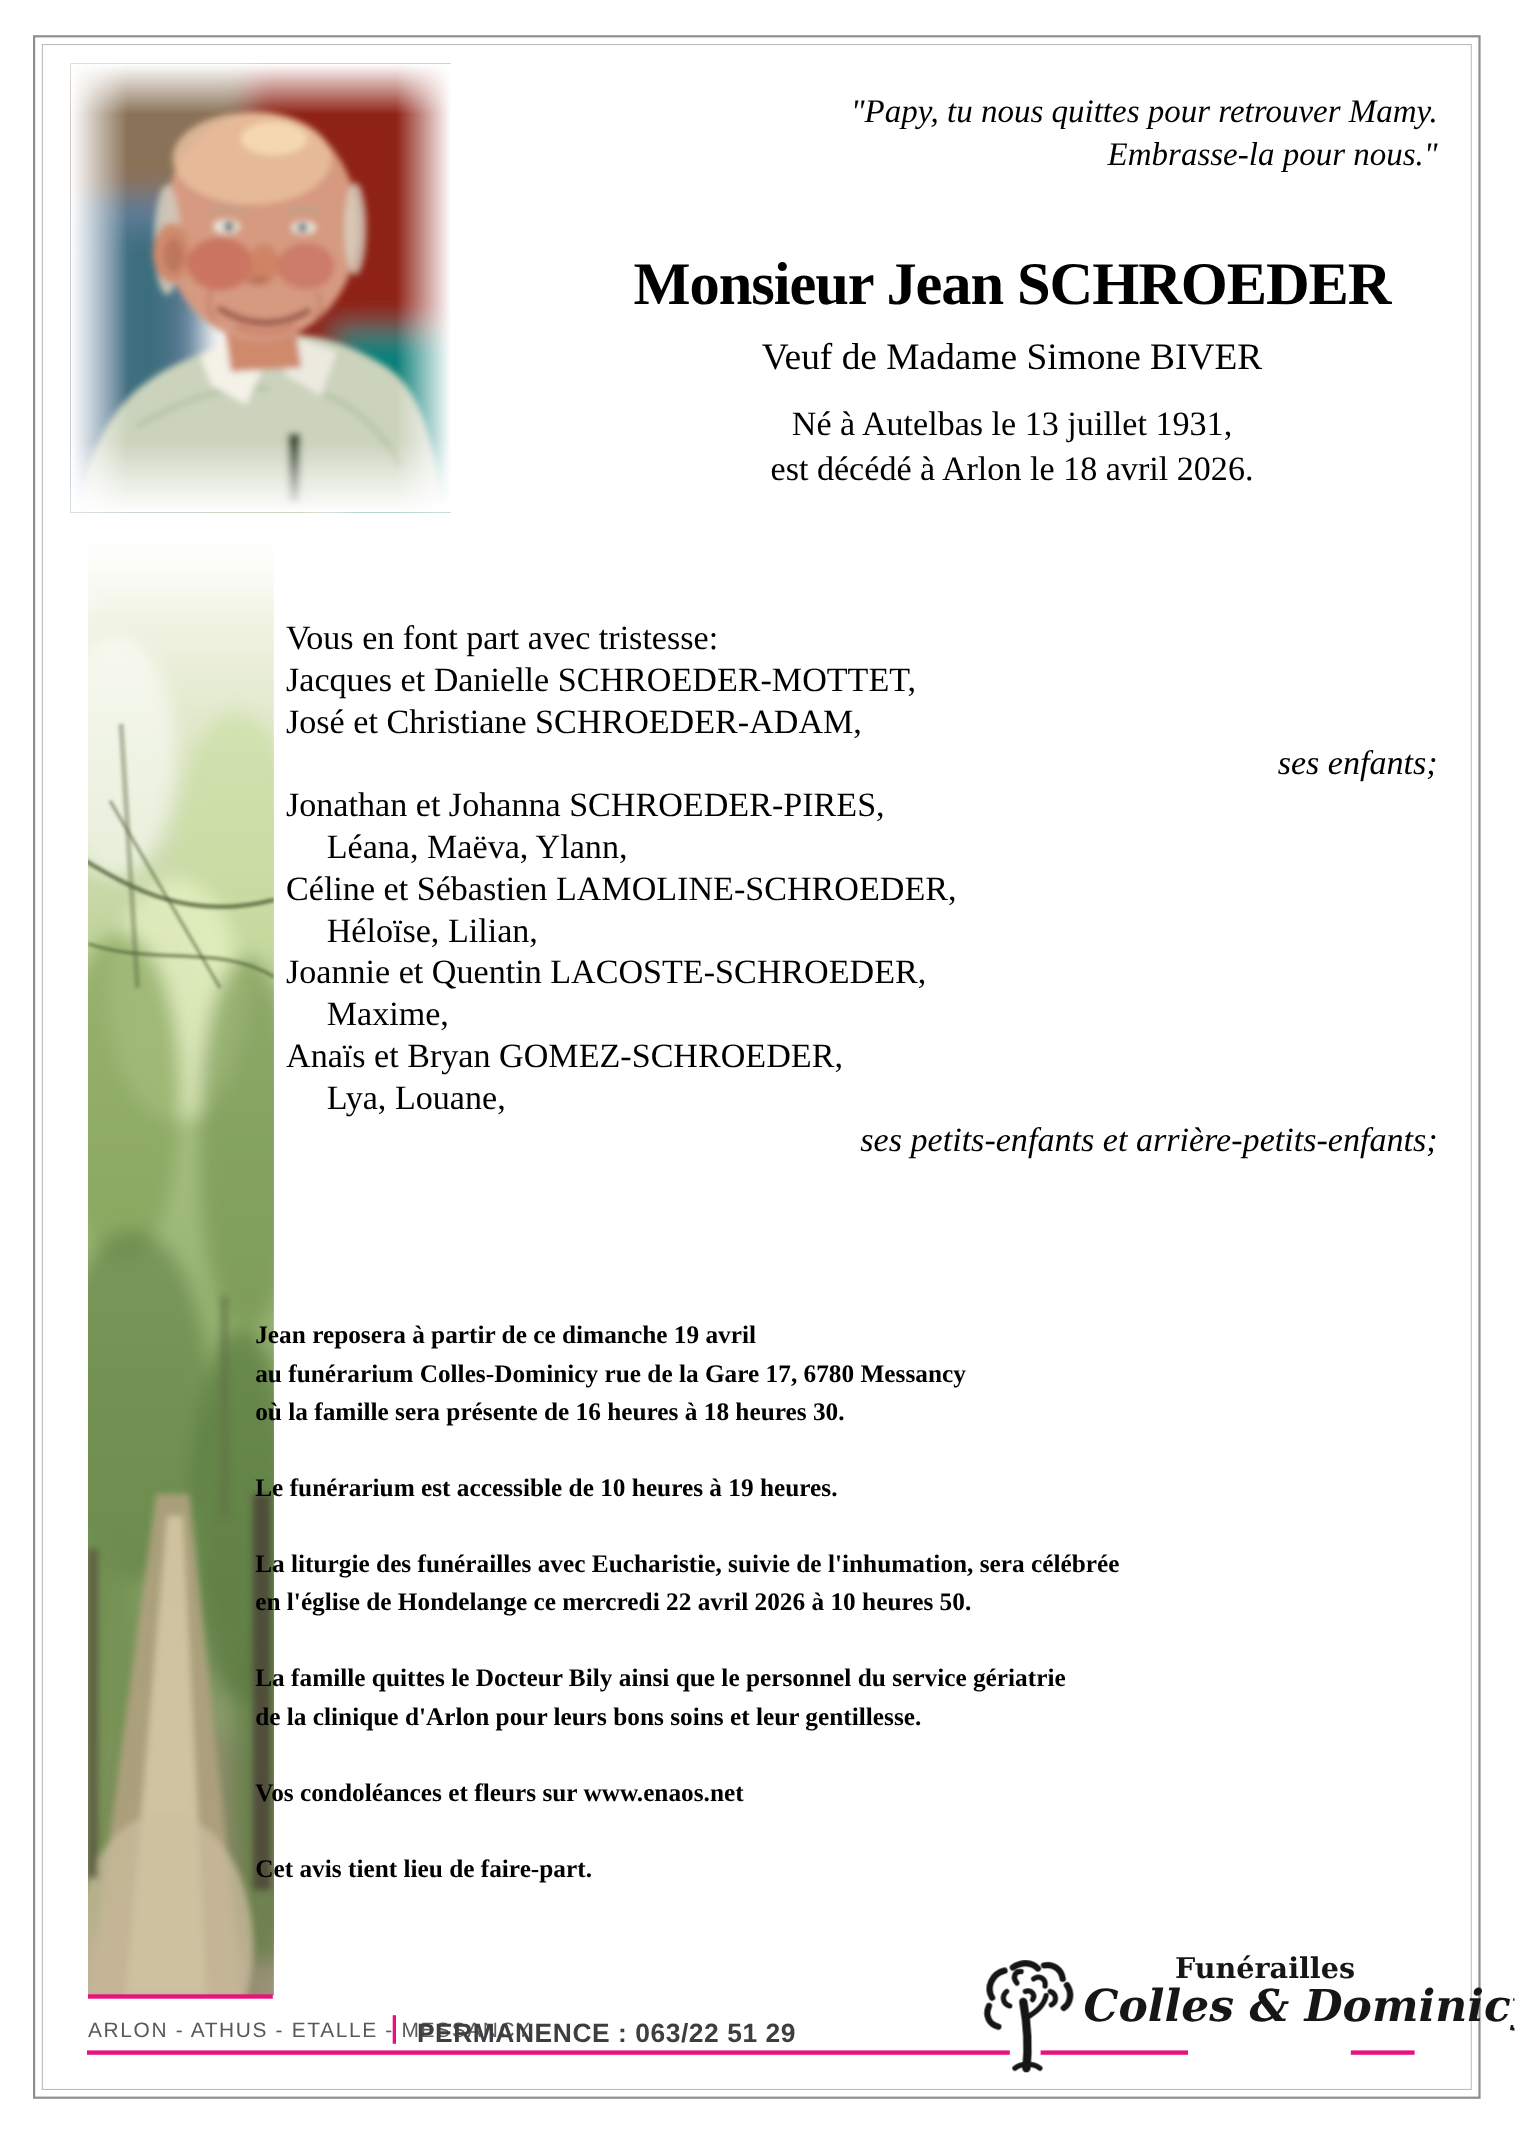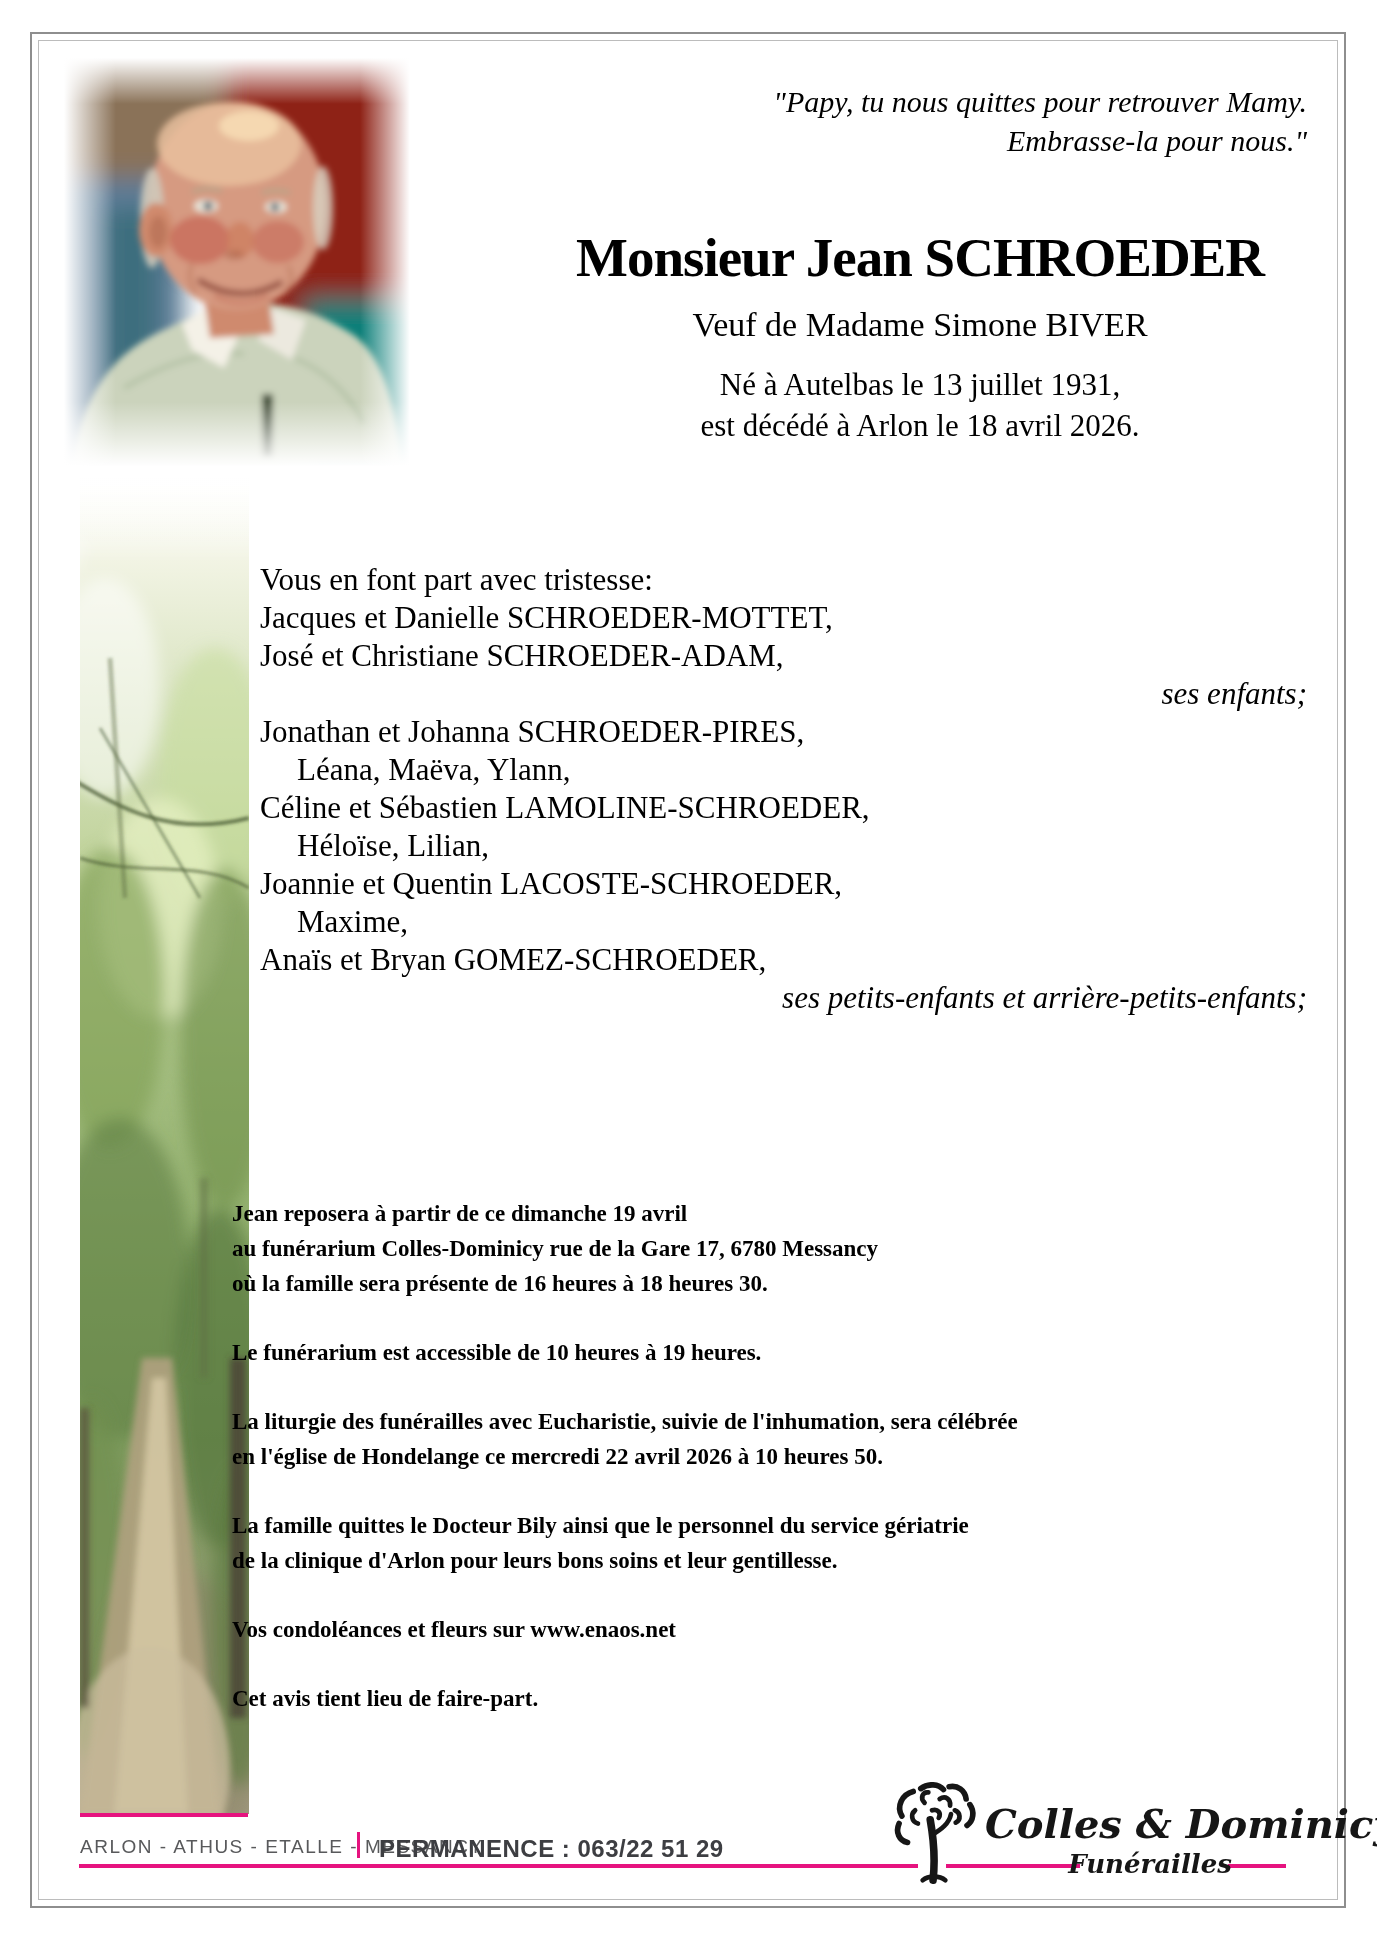--- a/index.html
+++ b/index.html
@@ -47,22 +47,22 @@
   .footer-permanence { position:absolute; left:379px; top:1835px; font-family:"Liberation Sans", sans-serif;
                        font-size:24px; letter-spacing:.5px; color:#3d3e42; font-weight:bold; }
   .pink-line { position:absolute; top:1864px; height:4px; background:#e6137f; }
   .pink-line.seg1 { left:79px;  width:839px; }
   .pink-line.seg2 { left:946px; width:134px; }
   .pink-line.seg3 { left:1228px; width:58px; }
   .logo-tree { position:absolute; left:884px; top:1782px; width:100px; height:102px; }
   .brand-name { position:absolute; left:985px; top:1800px; width:330px; text-align:center;
                 font-family:"DejaVu Serif", serif; font-style:italic; font-weight:bold;
                 font-size:40px; color:#161616; white-space:nowrap; }
-  .brand-sub  { position:absolute; left:1040px; top:1849px; width:220px; text-align:center;
-                font-family:"DejaVu Serif", serif; font-style:italic; font-weight:bold;
+  .brand-sub  { position:absolute; left:1040px; top:1775px; width:220px; text-align:center;
+                font-family:"DejaVu Serif", serif; font-weight:bold;
                 font-size:26px; color:#161616; }
 </style>
 </head>
 <body>
 
 <div class="page">
 
   <div class="frame-outer"></div>
   <div class="frame-inner"></div>
 
@@ -215,20 +215,21 @@
     <div>Jacques et Danielle SCHROEDER-MOTTET,</div>
     <div>José et Christiane SCHROEDER-ADAM,</div>
     <div class="right-italic">ses enfants;</div>
     <div>Jonathan et Johanna SCHROEDER-PIRES,</div>
     <div class="indent">Léana, Maëva, Ylann,</div>
     <div>Céline et Sébastien LAMOLINE-SCHROEDER,</div>
     <div class="indent">Héloïse, Lilian,</div>
     <div>Joannie et Quentin LACOSTE-SCHROEDER,</div>
     <div class="indent">Maxime,</div>
     <div>Anaïs et Bryan GOMEZ-SCHROEDER,</div>
+    <div class="indent">Lya, Louane,</div>
     <div class="right-italic">ses petits-enfants et arrière-petits-enfants;</div>
   </div>
 
   <div class="announcements">
     <div class="ann">
       <div>Jean reposera à partir de ce dimanche 19 avril</div>
       <div>au funérarium Colles-Dominicy rue de la Gare 17, 6780 Messancy</div>
       <div>où la famille sera présente de 16 heures à 18 heures 30.</div>
     </div>
     <div class="ann">

